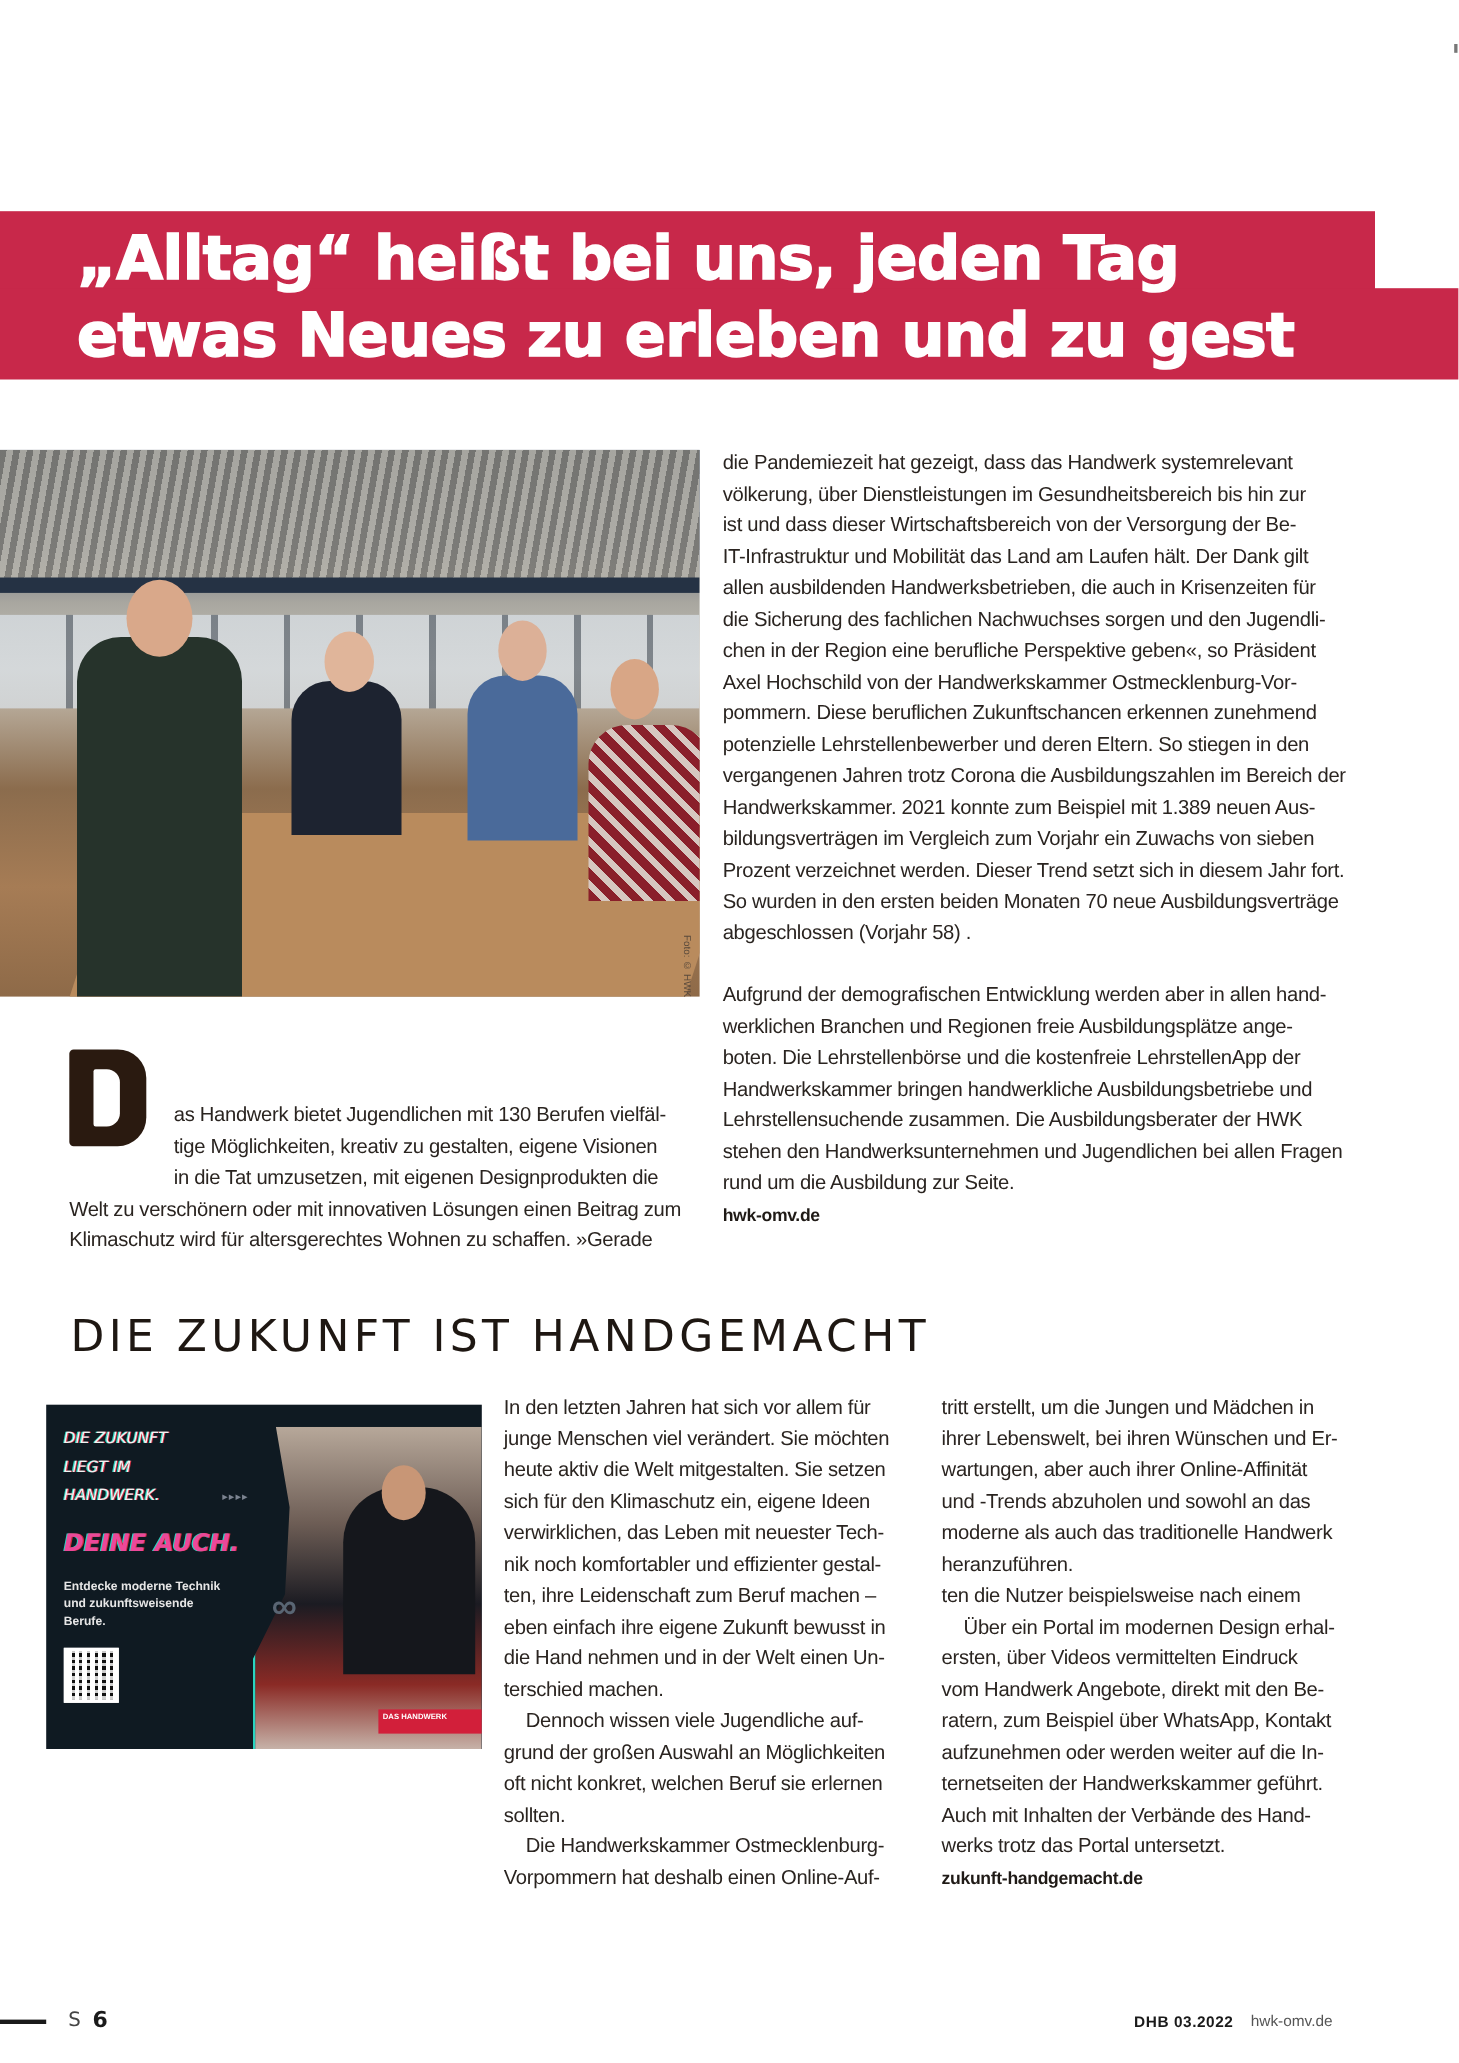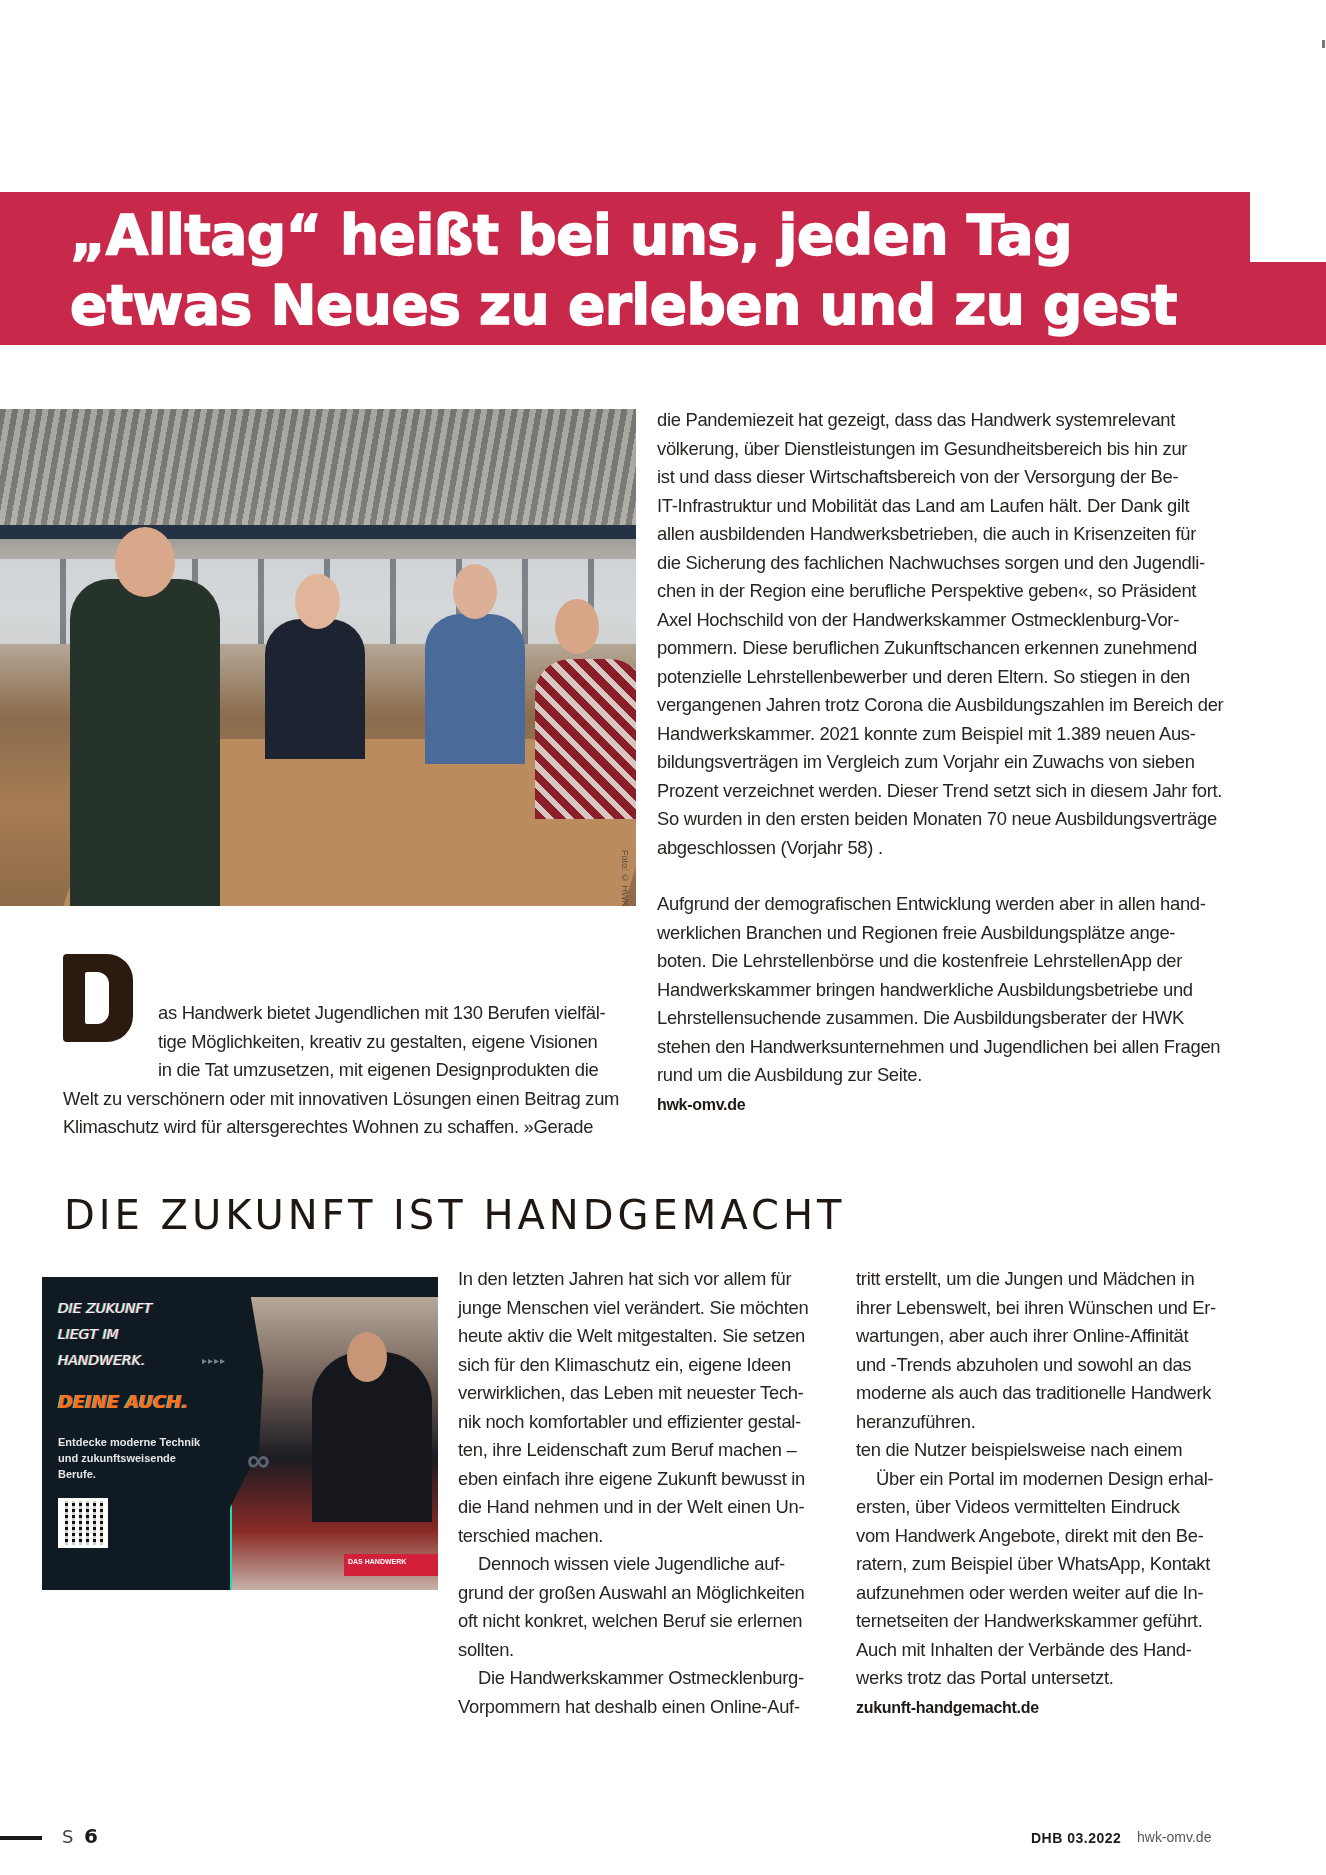--- a/index.html
+++ b/index.html
@@ -43,21 +43,21 @@
     .dropcap { position: absolute; left: 63px; top: 954px; width: 70px; height: 88px; background: #2a1a10; border-radius: 4px 26px 26px 4px; }
     .dropcap::after { content: ""; position: absolute; left: 22px; top: 18px; width: 24px; height: 52px; background: #fff; border-radius: 2px 12px 12px 2px; }
     .link-bold { font-weight: bold; font-size: 16px; color: #1f1a16; }
 
     .section-title { position: absolute; left: 64px; top: 1192px; font-family: "DejaVu Sans", sans-serif; font-size: 40px;
       letter-spacing: 4px; color: #1e1712; font-weight: normal; }
 
     
     .ad { position: absolute; left: 42px; top: 1277px; width: 396px; height: 313px; background: #0f1a22; overflow: hidden; }
     .ad .headline1 { position: absolute; left: 16px; top: 18px; color: #f2f2f2; font-weight: 400; font-style: italic; font-size: 14px; line-height: 26px; font-family: "DejaVu Sans", sans-serif; text-shadow: 1px 0 #d12a3d, -1px 0 #2ad5c0; }
-    .ad .headline2 { position: absolute; left: 16px; top: 114px; color: #f97316; font-weight: 900; font-style: italic; font-size: 18px; font-family: "DejaVu Sans", sans-serif; text-shadow: 1px 0 #d12a3d, -1px 0 #2ad5c0; }
+    .ad .headline2 { position: absolute; left: 16px; top: 114px; color: #ec4899; font-weight: 900; font-style: italic; font-size: 22px; font-family: "DejaVu Sans", sans-serif; text-shadow: 1px 0 #d12a3d, -1px 0 #2ad5c0; }
     .ad .arrows { position: absolute; left: 160px; top: 78px; color: #7b8390; font-size: 10px; letter-spacing: 1px; }
     .ad .sub { position: absolute; left: 16px; top: 157px; color: #e6e6e6; font-size: 11px; line-height: 16px; font-weight: bold; }
     .ad .qr { position: absolute; left: 16px; top: 221px; width: 50px; height: 50px; background:
       repeating-linear-gradient(90deg, #fff 0 4px, #111 4px 7px), #fff; border: 3px solid #fff; }
     .ad .qr::before { content:""; position:absolute; inset:0; background: repeating-linear-gradient(0deg, rgba(255,255,255,.8) 0 3px, transparent 3px 6px); }
     .ad .photo-part { position: absolute; left: 188px; top: 20px; width: 208px; height: 293px; background: linear-gradient(180deg, #b7a89a 0%, #6d5d55 30%, #1b1b22 55%, #8a2a25 80%, #c6b2a8 100%);
       clip-path: polygon(10% 0, 100% 0, 100% 100%, 0 100%, 0 72%, 14% 52%, 16% 25%); border-left: 2px solid #2ad5c0; }
     .ad .person { position: absolute; left: 270px; top: 75px; width: 120px; height: 170px; background: #15171c; border-radius: 50px 50px 0 0; }
     .ad .face { position: absolute; left: 305px; top: 55px; width: 40px; height: 50px; background: #c89676; border-radius: 50%; }
     .ad .infinity { position: absolute; left: 205px; top: 165px; color: #596573; font-size: 32px; font-weight: bold; }

